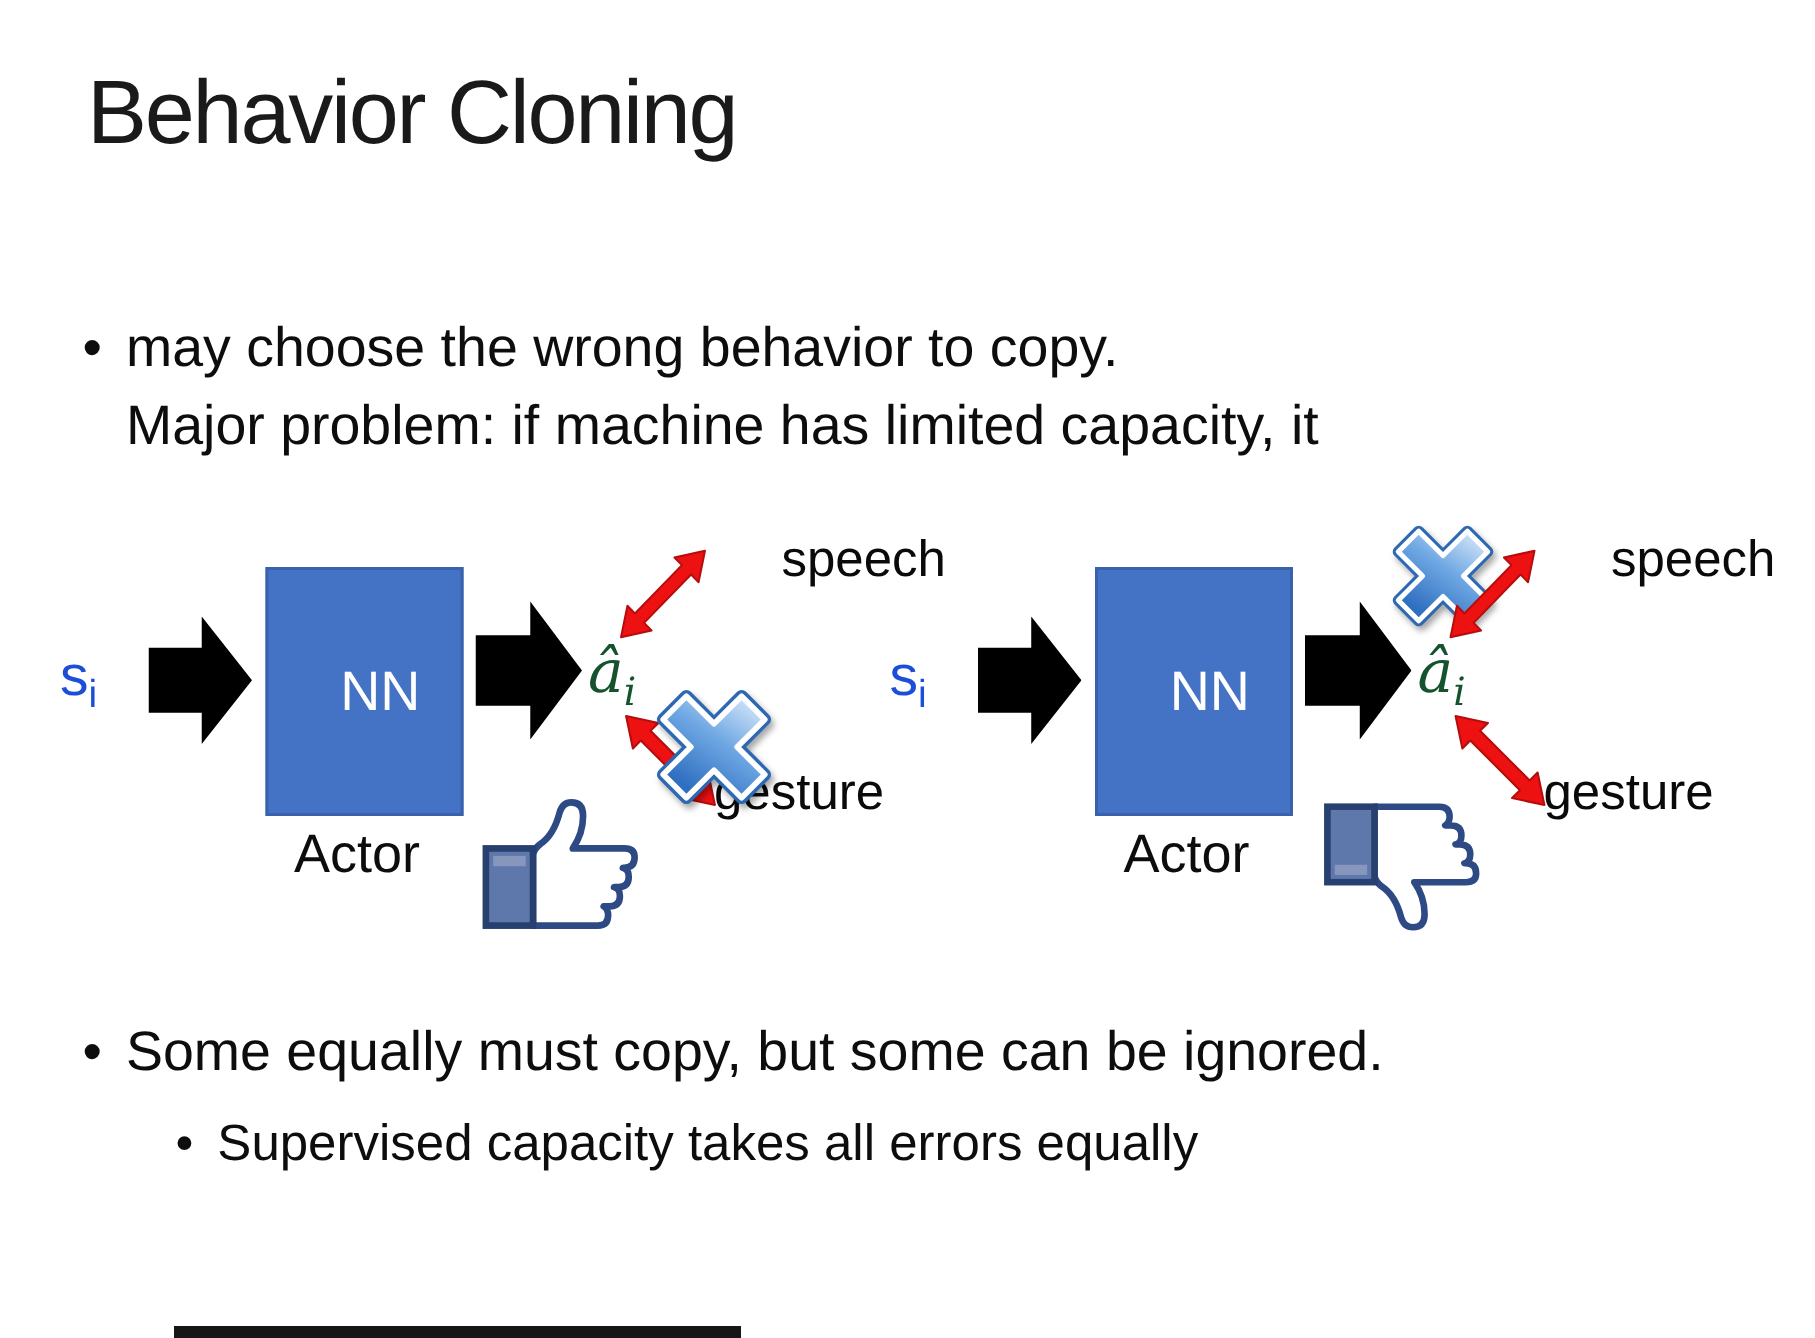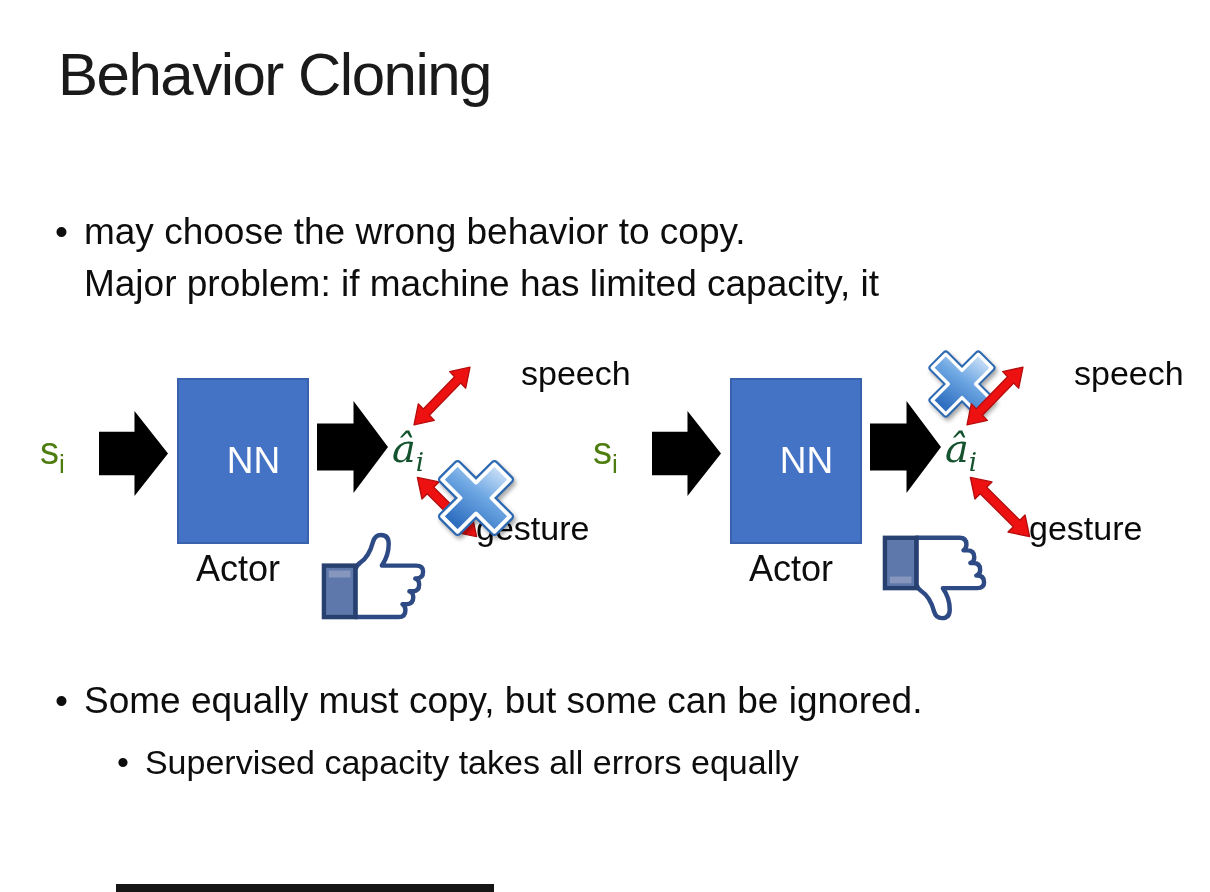--- a/index.html
+++ b/index.html
@@ -20,21 +20,21 @@
   .b1 { left:55px; top:206px; font-size:37px; line-height:1.40; }
   .b2 { left:55px; top:676px; font-size:37px; line-height:1.35; }
   .b3 { left:117px; top:740px; font-size:34px; line-height:1.35; }
 
   
   .dgroup { position:absolute; width:625px; height:300px; }
   .dgroup.left  { left:30px;  top:340px; }
   .dgroup.right { left:583px; top:340px; }
   .dgroup > * { position:absolute; }
 
-  .si { left:10px; top:90px; font-size:38px; color:#4d7c0f; }
+  .si { left:10px; top:90px; font-size:38px; color:#1d4ed8; }
   .si sub, .ahat sub { font-size:26px; }
 
   .barrow { display:block; }
   .a1 { left:69px;  top:71px; width:69px; height:85px; }
   .a2 { left:287px; top:61px; width:71px; height:92px; }
 
   .nnbox {
     left:147px; top:38px; width:132px; height:166px;
     background:#4472C4; border:2px solid #3A62AC; box-sizing:border-box;
     display:flex; align-items:center; justify-content:center;padding-left:21px;

